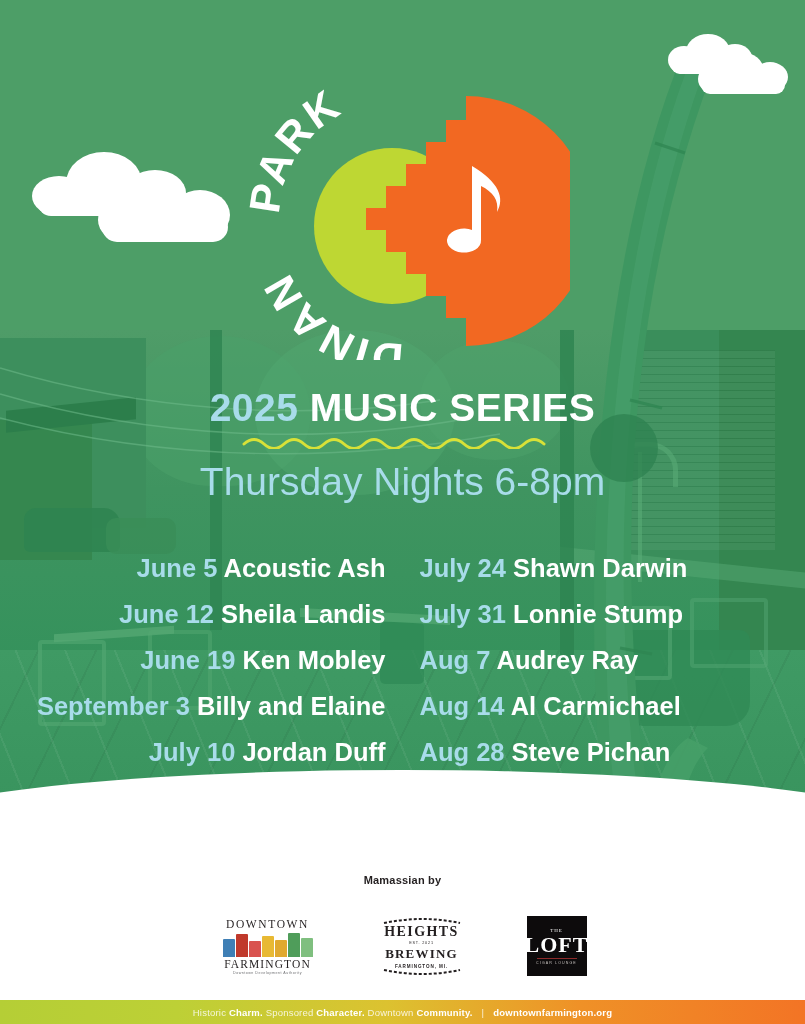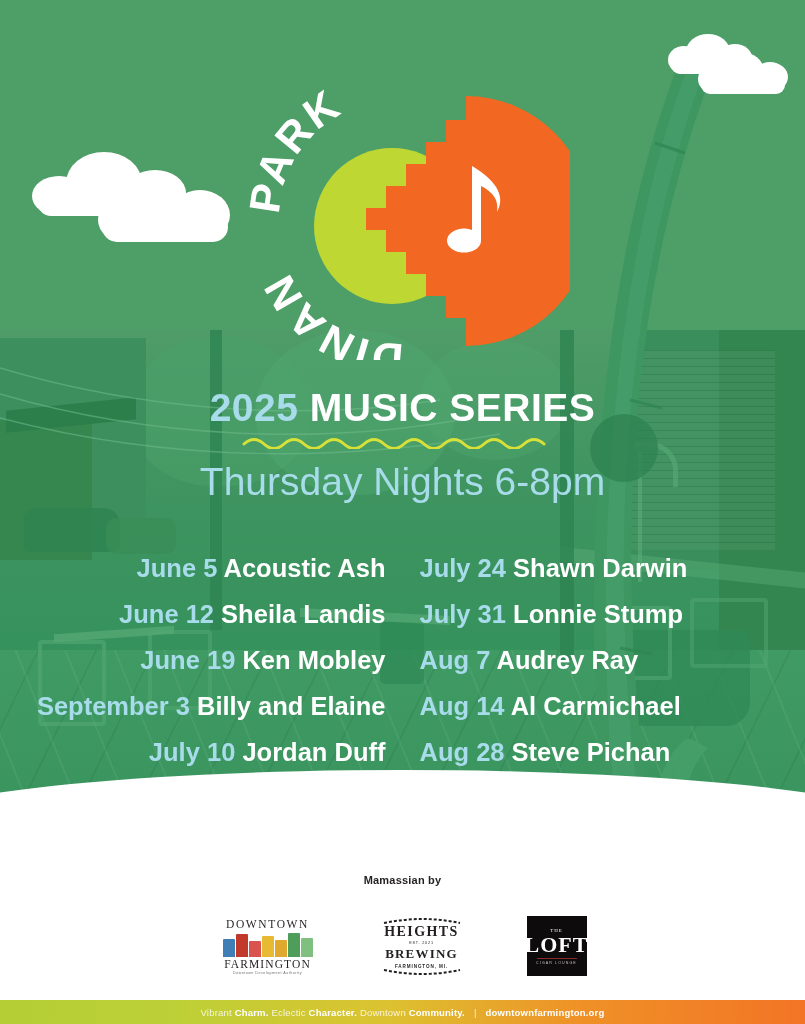--- a/index.html
+++ b/index.html
@@ -341,17 +341,17 @@
         <div class="loft-main">LOFT</div>
         <div class="loft-rule"></div>
         <div class="loft-sub">CIGAR LOUNGE</div>
       </div>
     </div>
 
   </div>
 
   <div class="footer">
     <div class="footer-text">
-      <span class="dim">Vibrant </span><b>Charm.</b><span class="dim"> Eclectic </span><b>Character.</b><span class="dim"> Downtown </span><b>Community.</b><span class="footer-sep">|</span><span class="footer-url">downtownfarmington.org</span>
+      <span class="dim">Historic </span><b>Charm.</b><span class="dim"> Sponsored </span><b>Character.</b><span class="dim"> Downtown </span><b>Community.</b><span class="footer-sep">|</span><span class="footer-url">downtownfarmington.org</span>
     </div>
   </div>
 
 </div>
 
 </body></html>

